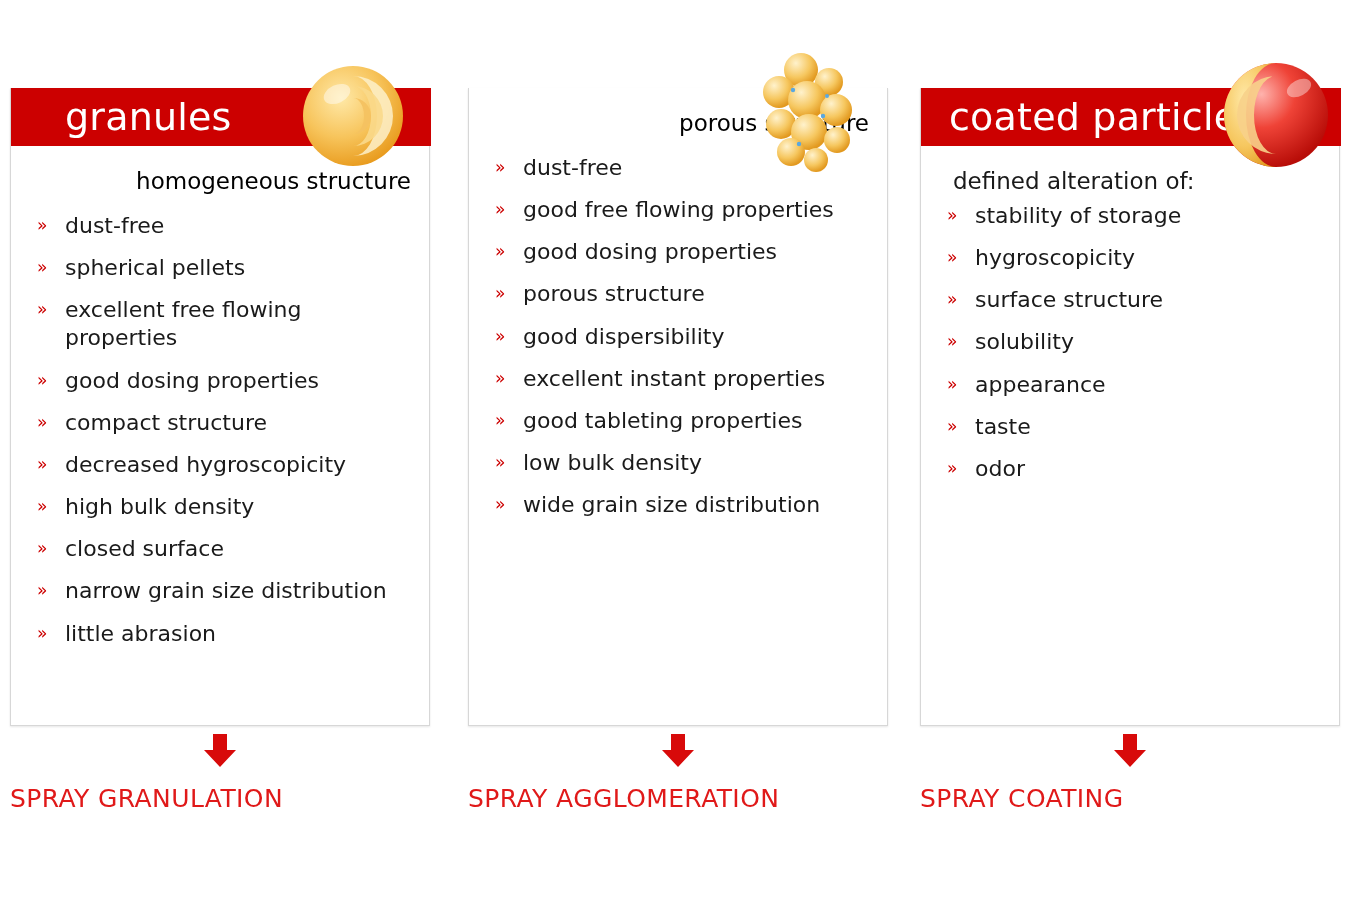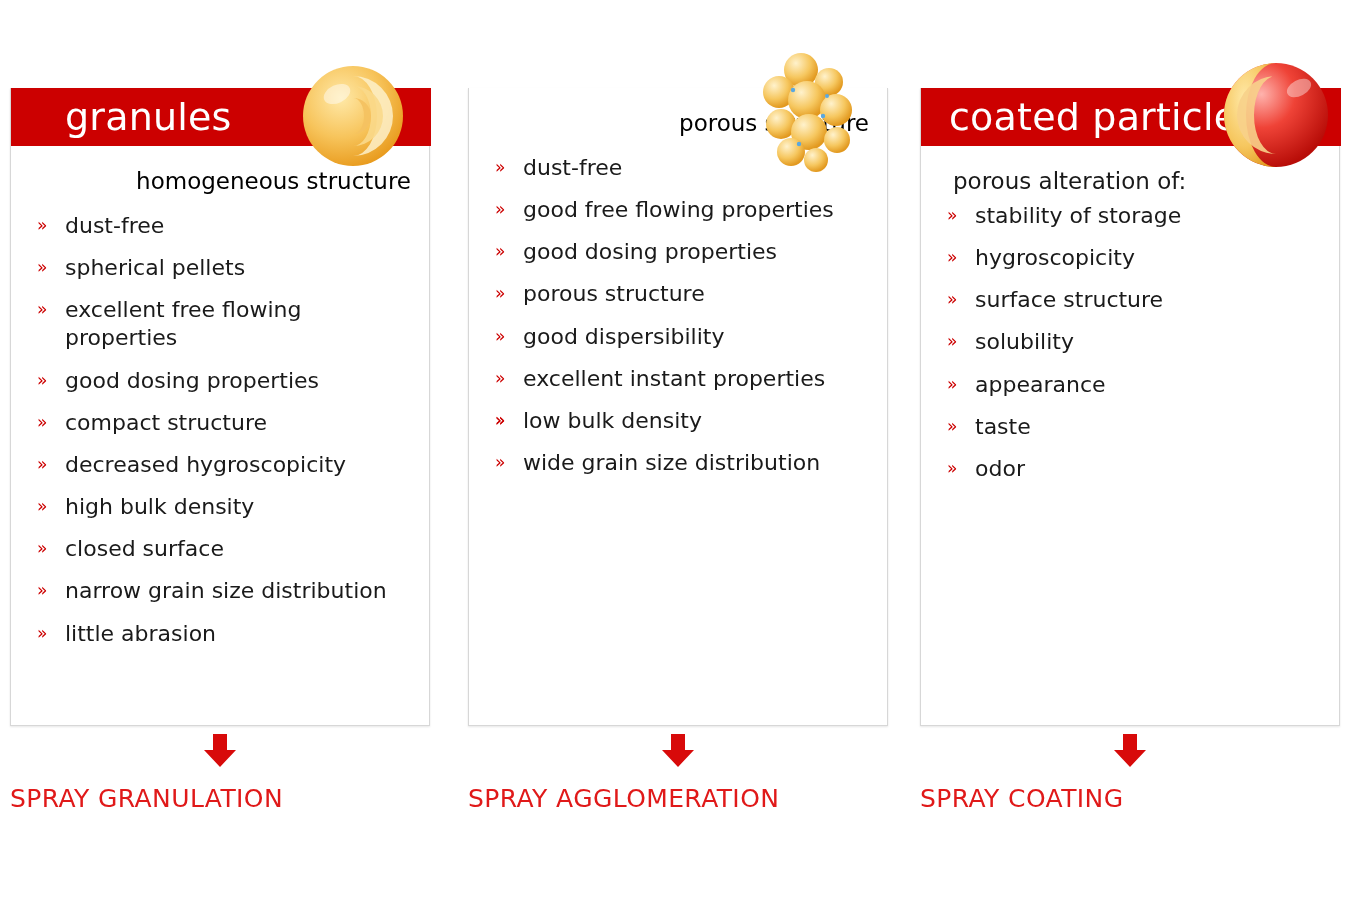--- a/index.html
+++ b/index.html
@@ -200,21 +200,21 @@
     <div class="card">
       <div class="card-body">
         <div class="subtitle">porous structure</div>
         <ul class="bullets">
           <li><span class="marker">»</span><span>dust-free</span></li>
           <li><span class="marker">»</span><span>good free flowing properties</span></li>
           <li><span class="marker">»</span><span>good dosing properties</span></li>
           <li><span class="marker">»</span><span>porous structure</span></li>
           <li><span class="marker">»</span><span>good dispersibility</span></li>
           <li><span class="marker">»</span><span>excellent instant properties</span></li>
-          <li><span class="marker">»</span></li>
+          <li><span class="marker">»</span><span>good tableting properties</span></li>
           <li><span class="marker">»</span><span>low bulk density</span></li>
           <li><span class="marker">»</span><span>wide grain size distribution</span></li>
         </ul>
       </div>
 
       <div class="deco deco-agglomerate">
         <svg viewBox="0 0 130 140" width="130" height="140">
           <defs>
             <radialGradient id="gBall" cx="35%" cy="30%" r="70%">
               <stop offset="0%" stop-color="#fff2cc"></stop>
@@ -249,21 +249,21 @@
     </div>
     <div class="process-label">SPRAY AGGLOMERATION</div>
   </div>
 
   <div class="column col-3">
     <div class="card">
       <div class="card-header">
         <div class="card-title">coated particles</div>
       </div>
       <div class="card-body">
-        <div class="lead">porous alteration of:</div>
+        <div class="lead">defined alteration of:</div>
         <ul class="bullets">
           <li><span class="marker">»</span><span>stability of storage</span></li>
           <li><span class="marker">»</span><span>hygroscopicity</span></li>
           <li><span class="marker">»</span><span>surface structure</span></li>
           <li><span class="marker">»</span><span>solubility</span></li>
           <li><span class="marker">»</span><span>appearance</span></li>
           <li><span class="marker">»</span><span>taste</span></li>
           <li><span class="marker">»</span><span>odor</span></li>
         </ul>
       </div>

